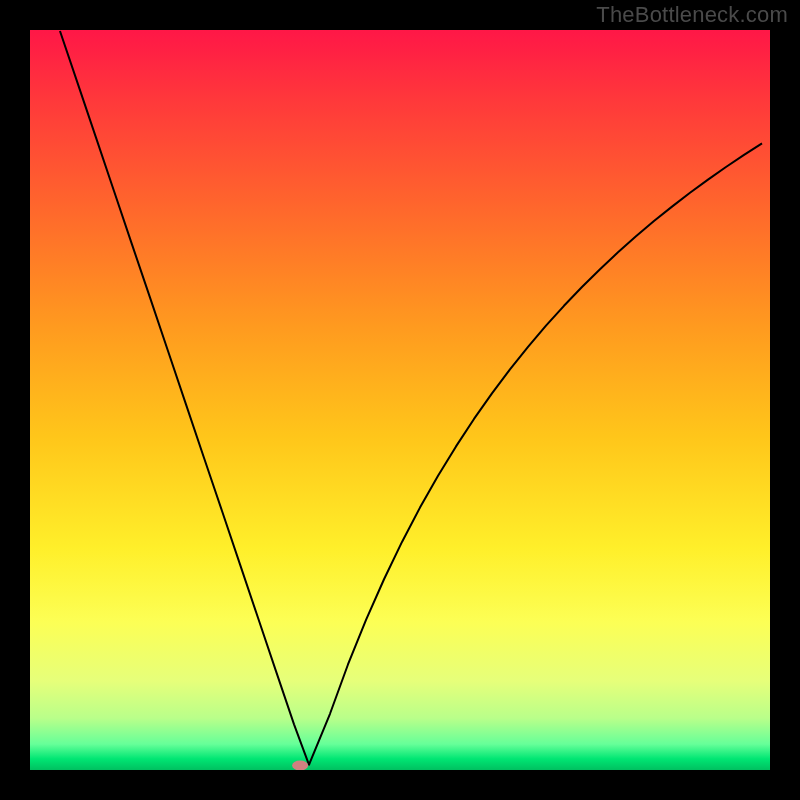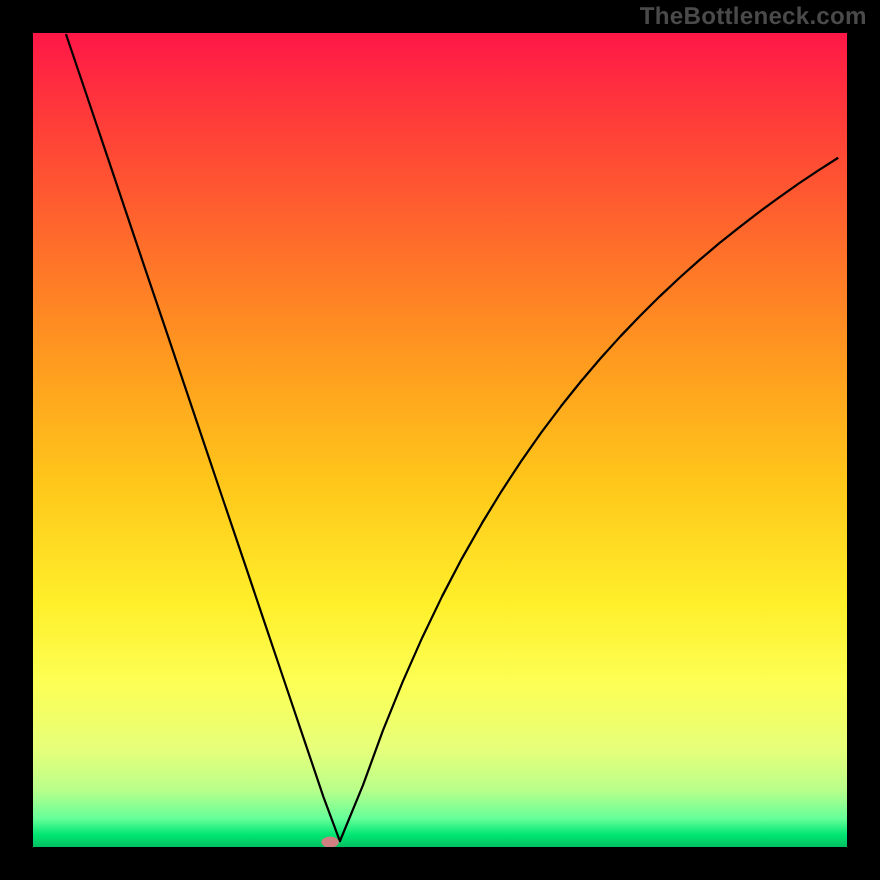--- a/index.html
+++ b/index.html
@@ -23,21 +23,21 @@
     top: 30px;
     width: 740px;
     height: 740px;
   }
   .watermark {
     position: absolute;
     top: 2px;
     right: 12px;
     color: #4a4a4a;
     font-size: 22px;
-    font-weight: 700;
+    font-weight: 400;
     letter-spacing: 0.2px;
     user-select: none;
   }
   svg { display: block; }
 </style>
 </head>
 <body>
 
 <div class="frame">
   <div class="watermark">TheBottleneck.com</div>

